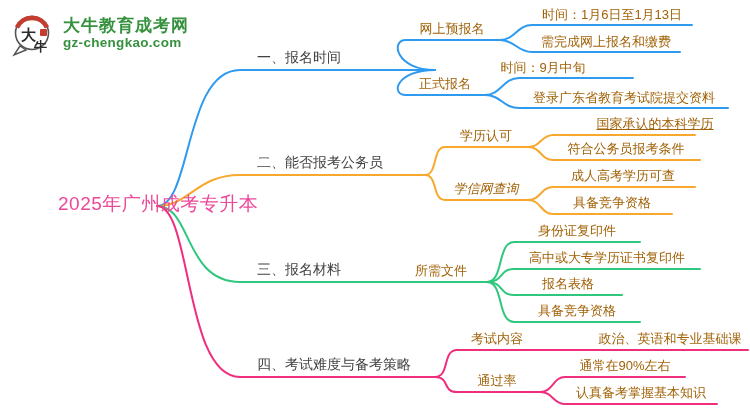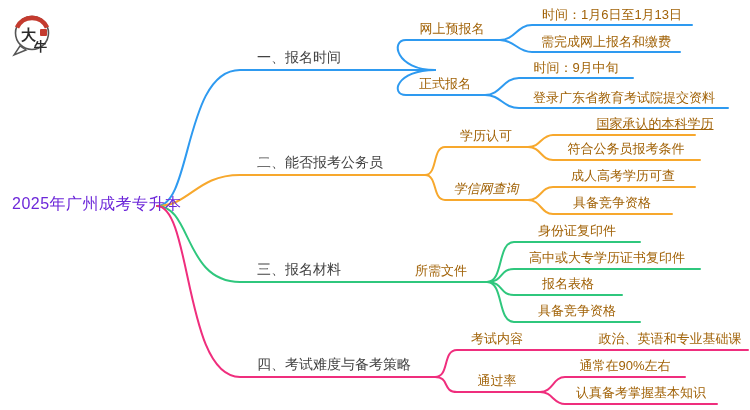--- a/index.html
+++ b/index.html
@@ -8,21 +8,21 @@
     background:#ffffff;
     font-family:"Liberation Sans","DejaVu Sans",sans-serif;
   }
   #canvas{position:absolute;left:0;top:0;}
   .lbl{
     position:absolute;white-space:nowrap;color:#a16207;
     font-size:13px;line-height:16px;
   }
   .c{transform:translateX(-50%);}
   .l1{font-size:14px;color:#424242;font-family:Liberation Serif, serif;}
-  .root-label{font-size:16px;color:#6d28d9;letter-spacing:0.5px;}
+  .root-label{font-size:19px;color:#ec4899;letter-spacing:0.5px;margin-left:46px;}
   .logo{position:absolute;left:8px;top:9px;display:flex;align-items:center;gap:7px;}
   .logo-text{display:flex;flex-direction:column;justify-content:center;}
   .site-name{font-size:17px;font-weight:bold;color:#36913f;letter-spacing:1px;line-height:19px;}
   .site-url{font-size:13.5px;font-weight:bold;color:#36913f;line-height:15px;letter-spacing:0.3px;}
 </style>
 </head>
 <body>
 
 <svg id="canvas" width="750" height="410" viewBox="0 0 750 410">
   <g fill="none" stroke-width="2" stroke-linecap="round">
@@ -67,30 +67,34 @@
 
 <div class="logo">
   <svg width="48" height="48" viewBox="0 0 48 48">
     <path d="M12,37 L6,46 L18,41 Z" fill="#ffffff" stroke="#555555" stroke-width="1.4"></path>
     <circle cx="24" cy="24" r="16.5" fill="#ffffff" stroke="#555555" stroke-width="1.6"></circle>
     <path d="M9,18.5 A16.5,16.5 0 0 1 39,18.5" fill="none" stroke="#c43b2f" stroke-width="4.6"></path>
     <text x="13" y="31" font-size="15" font-weight="bold" fill="#2b2b2b" font-family="'Liberation Serif','DejaVu Serif',serif">大</text>
     <text x="26" y="42" font-size="13" font-weight="bold" fill="#2b2b2b" font-family="'Liberation Serif','DejaVu Serif',serif">牛</text>
     <rect x="32" y="20" width="7" height="7" rx="1" fill="#c43b2f"></rect>
   </svg>
+  <div class="logo-text">
+    <span class="site-name">大牛教育成考网</span>
+    <span class="site-url">gz-chengkao.com</span>
+  </div>
 </div>
 
 <div class="lbl root-label" style="left:12px;top:196px;">2025年广州成考专升本</div>
 
 <div class="lbl l1" style="left:257px;top:50px;">一、报名时间</div>
 <div class="lbl c" style="left:452px;top:21px;">网上预报名</div>
 <div class="lbl c" style="left:612px;top:7px;">时间：1月6日至1月13日</div>
 <div class="lbl c" style="left:606px;top:34px;">需完成网上报名和缴费</div>
 <div class="lbl c" style="left:445px;top:76px;">正式报名</div>
-<div class="lbl c" style="left:576px;top:60px;">时间：9月中旬</div>
+<div class="lbl c" style="left:543px;top:60px;">时间：9月中旬</div>
 <div class="lbl c" style="left:624px;top:90px;">登录广东省教育考试院提交资料</div>
 
 <div class="lbl l1" style="left:257px;top:155px;">二、能否报考公务员</div>
 <div class="lbl c" style="left:486px;top:128px;">学历认可</div>
 <div class="lbl c" style="left:655px;top:116px;text-decoration:underline;">国家承认的本科学历</div>
 <div class="lbl c" style="left:626px;top:141px;text-align:center;">符合公务员报考条件</div>
 <div class="lbl c" style="left:486px;top:181px;font-style:italic;">学信网查询</div>
 <div class="lbl c" style="left:623px;top:168px;">成人高考学历可查</div>
 <div class="lbl c" style="left:612px;top:195px;">具备竞争资格</div>
 

